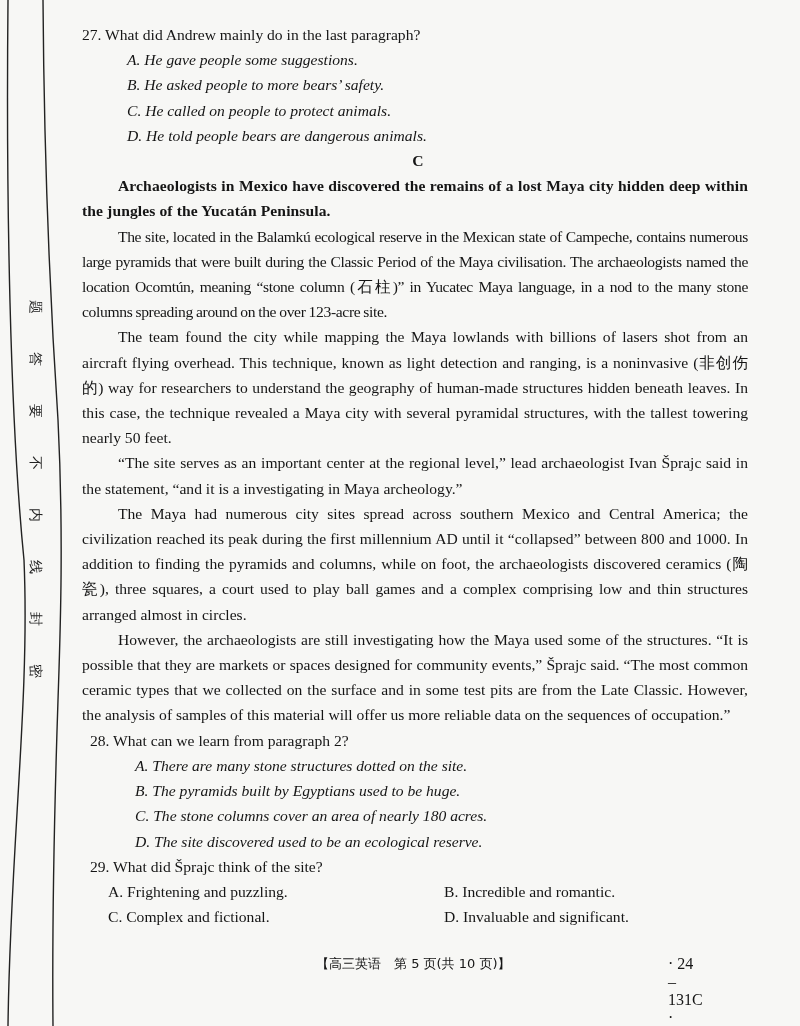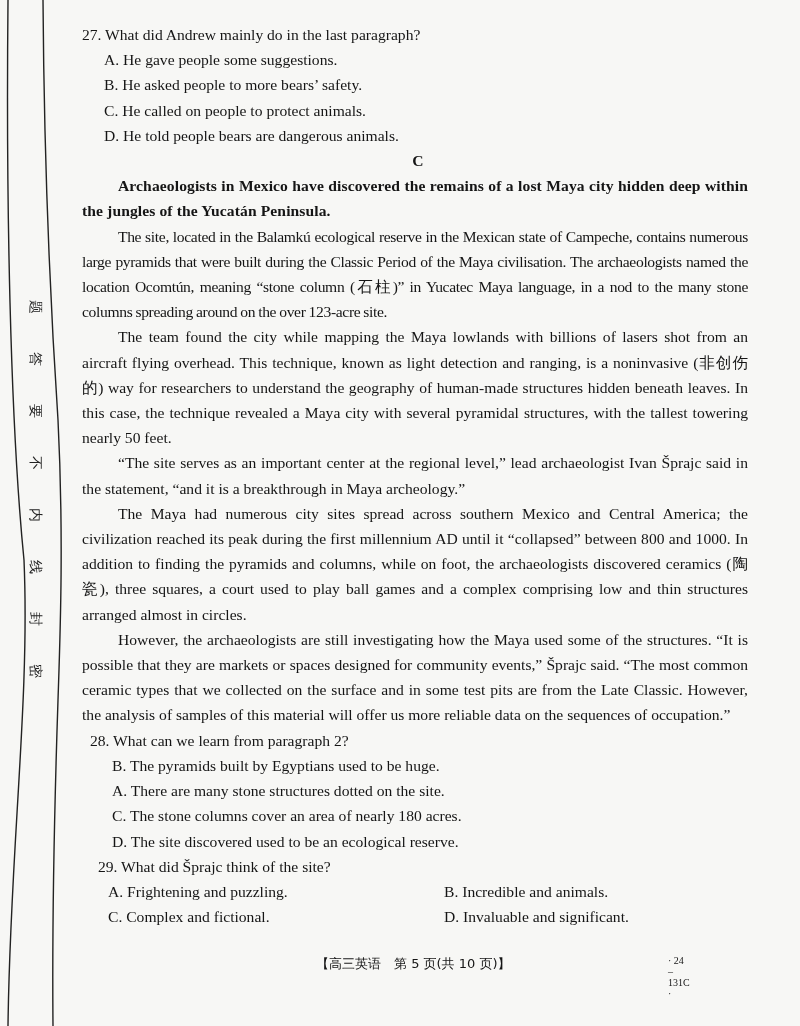--- a/index.html
+++ b/index.html
@@ -23,40 +23,40 @@
     display: block; font-family: "DejaVu Sans", sans-serif;
     font-size: 14px; line-height: 14px; height: 14px;
     transform: rotate(90deg);
     margin-bottom: 38px; color: #222;
   }
   .page {
     position: absolute; left: 82px; top: 22px; width: 666px;
     font-size: 15.6px; line-height: 25.2px;
   }
   .q { margin: 0; white-space: nowrap; }
-  .opt { margin: 0 0 0 22px; white-space: nowrap; }
+  .opt { margin: 0 0 0 45px; white-space: nowrap; font-style: italic; }
   .section-letter {
     text-align: center; font-weight: bold; margin: 0; font-size: 15.6px;
     padding-left: 6px;
   }
   .para { margin: 0; text-indent: 36px; text-align: justify; text-align-last: left; }
   .para.narrow { letter-spacing: -0.35px; word-spacing: -0.5px; }
   .para.wide { letter-spacing: 0.1px; font-weight: bold; }
   .opt-grid {
     display: grid; grid-template-columns: 336px 300px;
     margin-left: 26px;
   }
   .opt-grid div { white-space: nowrap; }
   .q28 { margin-left: 8px; }
   .footer {
     position: absolute; top: 955px; left: 0; width: 646px; height: 30px;
     font-family: "DejaVu Sans", sans-serif; font-size: 13px;
   }
   .footer .center { position: absolute; left: 316px; top: 0; }
-  .footer .code { position: absolute; left: 668px; top: 0; font-family: "Liberation Serif", serif; font-size: 10px; }
+  .footer .code { position: absolute; left: 668px; top: 0; font-family: "Liberation Serif", serif; font-size: 16px; }
 </style>
 </head>
 <body>
 
 <div class="binding-strip">
   <svg width="62" height="1026">
     <path d="M8,0 C6,200 10,420 24,560 C30,700 10,850 8,1026" stroke="#222" stroke-width="1.4" fill="none"></path>
     <path d="M43,0 C44,150 50,300 58,420 C64,540 60,640 58,700 C54,820 52,920 53,1026" stroke="#222" stroke-width="1.4" fill="none"></path>
   </svg>
   <div class="binding-text">
@@ -78,38 +78,38 @@
     <p class="opt">B. He asked people to more bears’ safety.</p>
     <p class="opt">C. He called on people to protect animals.</p>
     <p class="opt">D. He told people bears are dangerous animals.</p>
   </section>
 
   <section>
     <p class="section-letter">C</p>
     <p class="para wide">Archaeologists in Mexico have discovered the remains of a lost Maya city hidden deep within the jungles of the Yucatán Peninsula.</p>
     <p class="para narrow">The site, located in the Balamkú ecological reserve in the Mexican state of Campeche, contains numerous large pyramids that were built during the Classic Period of the Maya civilisation. The archaeologists named the location Ocomtún, meaning “stone column (石柱)” in Yucatec Maya language, in a nod to the many stone columns spreading around on the over 123-acre site.</p>
     <p class="para">The team found the city while mapping the Maya lowlands with billions of lasers shot from an aircraft flying overhead. This technique, known as light detection and ranging, is a noninvasive (非创伤的) way for researchers to understand the geography of human-made structures hidden beneath leaves. In this case, the technique revealed a Maya city with several pyramidal structures, with the tallest towering nearly 50 feet.</p>
-    <p class="para">“The site serves as an important center at the regional level,” lead archaeologist Ivan Šprajc said in the statement, “and it is a breakthrough in Maya archeology.”</p>
+    <p class="para">“The site serves as an important center at the regional level,” lead archaeologist Ivan Šprajc said in the statement, “and it is a investigating in Maya archeology.”</p>
     <p class="para">The Maya had numerous city sites spread across southern Mexico and Central America; the civilization reached its peak during the first millennium AD until it “collapsed” between 800 and 1000. In addition to finding the pyramids and columns, while on foot, the archaeologists discovered ceramics (陶瓷), three squares, a court used to play ball games and a complex comprising low and thin structures arranged almost in circles.</p>
     <p class="para">However, the archaeologists are still investigating how the Maya used some of the structures. “It is possible that they are markets or spaces designed for community events,” Šprajc said. “The most common ceramic types that we collected on the surface and in some test pits are from the Late Classic. However, the analysis of samples of this material will offer us more reliable data on the sequences of occupation.”</p>
   </section>
 
   <section class="q28">
     <p class="q">28. What can we learn from paragraph 2?</p>
+    <p class="opt">A. There are many stone structures dotted on the site.</p>
     <p class="opt">B. The pyramids built by Egyptians used to be huge.</p>
-    <p class="opt">A. There are many stone structures dotted on the site.</p>
     <p class="opt">C. The stone columns cover an area of nearly 180 acres.</p>
     <p class="opt">D. The site discovered used to be an ecological reserve.</p>
   </section>
 
   <section>
-    <p class="q" style="margin-left:16px">29. What did Šprajc think of the site?</p>
+    <p class="q" style="margin-left:8px">29. What did Šprajc think of the site?</p>
     <div class="opt-grid">
       <div>A. Frightening and puzzling.</div>
-      <div>B. Incredible and animals.</div>
+      <div>B. Incredible and romantic.</div>
       <div>C. Complex and fictional.</div>
       <div>D. Invaluable and significant.</div>
     </div>
   </section>
 </div>
 
 <div class="footer">
   <span class="center">【高三英语　第 5 页(共 10 页)】</span>
   <span class="code">· 24 – 131C ·</span>
 </div>

